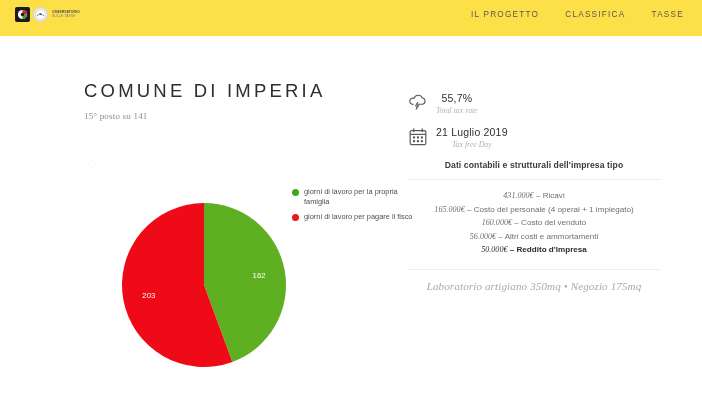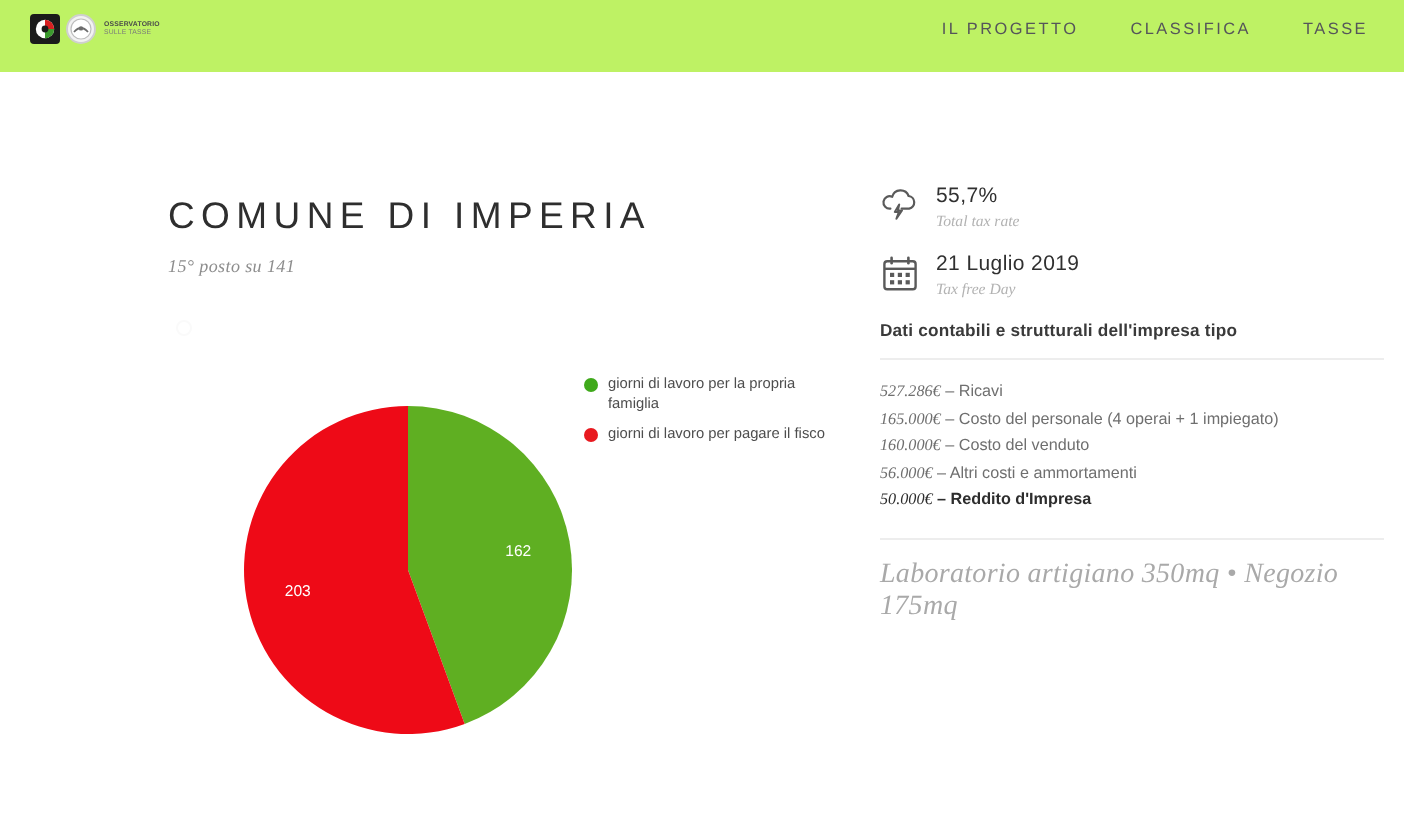--- a/index.html
+++ b/index.html
@@ -15,21 +15,21 @@
     overflow: hidden;
     position: relative;
   }
 
   
   .header {
     position: absolute;
     top: 0; left: 0;
     width: 702px;
     height: 36px;
-    background: #bef264;
+    background: #fde047;
   }
   .logo-wrap {
     position: absolute;
     left: 15px;
     top: 7px;
     display: flex;
     align-items: center;
     gap: 3px;
   }
   .logo-badge {
@@ -87,34 +87,33 @@
     color: #55555a;
     text-decoration: none;
     white-space: nowrap;
     cursor: pointer;
   }
 
   
   .left-col {
     position: absolute;
     left: 84px;
-    top: 97px;
+    top: 80px;
     width: 330px;
   }
   .page-title {
     font-size: 18.5px;
     letter-spacing: 3.2px;
     color: #2e2e2e;
     font-weight: normal;
     margin: 0;
     white-space: nowrap;
   }
   .page-subtitle {
     font-family: "Liberation Serif", serif;
-    font-style: italic;
     font-size: 9px;
     color: #8d8d8d;
     margin-top: 9px;
     letter-spacing: .2px;
   }
 
   
   .chart-block {
     position: absolute;
     left: 84px;
@@ -162,23 +161,24 @@
   }
   .legend-label {
     font-size: 7.4px;
     line-height: 10px;
     color: #4e4e4e;
   }
 
   
   .right-col {
     position: absolute;
-    left: 440px;
+    left: 408px;
     top: 92px;
     width: 252px;
+    text-align: center;
   }
   .stat-row {
     display: flex;
     align-items: flex-start;
     margin-bottom: 10px;
   }
   .stat-icon {
     width: 22px;
     flex: 0 0 auto;
     padding-top: 2px;
@@ -230,21 +230,21 @@
   .fin-line.total .amt {
     font-family: "Liberation Serif", serif;
     font-style: italic;
     font-weight: normal;
     color: #2d2d2d;
     margin-top: 42px;
   }
   .note {
     font-family: "Liberation Serif", serif;
     font-style: italic;
-    font-size: 14px;
+    font-size: 11px;
     color: #a9a9a9;
     letter-spacing: .15px;
   }
 </style>
 </head>
 <body>
 
 <div class="header">
 
   <div class="logo-wrap">
@@ -339,21 +339,21 @@
       <div class="stat-value">21 Luglio 2019</div>
       <div class="stat-caption">Tax free Day</div>
     </div>
   </div>
 
   <div class="data-heading">Dati contabili e strutturali dell'impresa tipo</div>
   <div class="divider"></div>
 
   <div>
     <div class="fin-line">
-      <span class="amt">527.286€</span><span> – Ricavi</span>
+      <span class="amt">431.000€</span><span> – Ricavi</span>
     </div>
     <div class="fin-line">
       <span class="amt">165.000€</span><span> – Costo del personale (4 operai + 1 impiegato)</span>
     </div>
     <div class="fin-line">
       <span class="amt">160.000€</span><span> – Costo del venduto</span>
     </div>
     <div class="fin-line">
       <span class="amt">56.000€</span><span> – Altri costi e ammortamenti</span>
     </div>

